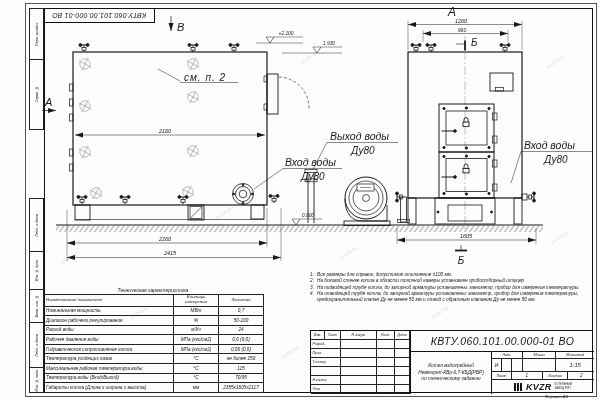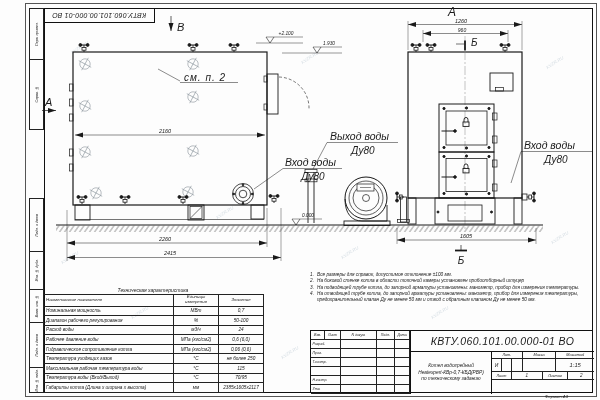--- a/index.html
+++ b/index.html
@@ -442,20 +442,28 @@
         <div class="cell" style="width:11px"></div>
         <div class="cell" style="width:34px"></div>
         <div class="cell" style="width:38px;border-right:none;font-size:5.8px">1:15</div>
       </div>
       <div class="row" style="height:8px">
         <div class="cell" style="width:20px">Лист</div>
         <div class="cell" style="width:31px;font-size:4.5px">1</div>
         <div class="cell" style="width:26px">Листов</div>
         <div class="cell" style="width:26px;border-right:none;font-size:4.5px">2</div>
       </div>
+      <div class="logo-row">
+        <span class="lg-bars"></span>
+        <span class="lg-txt">KVZR</span>
+        <span class="lg-cap">
+          <span>КОТЕЛЬНЫЙ</span>
+          <span>ЗАВОД РЭП</span>
+        </span>
+      </div>
     </div>
   </div>
 
   <div class="fmt">
     <span>Формат</span>&nbsp;<span>А3</span>
   </div>
 
 </div>
 
 </body></html>

